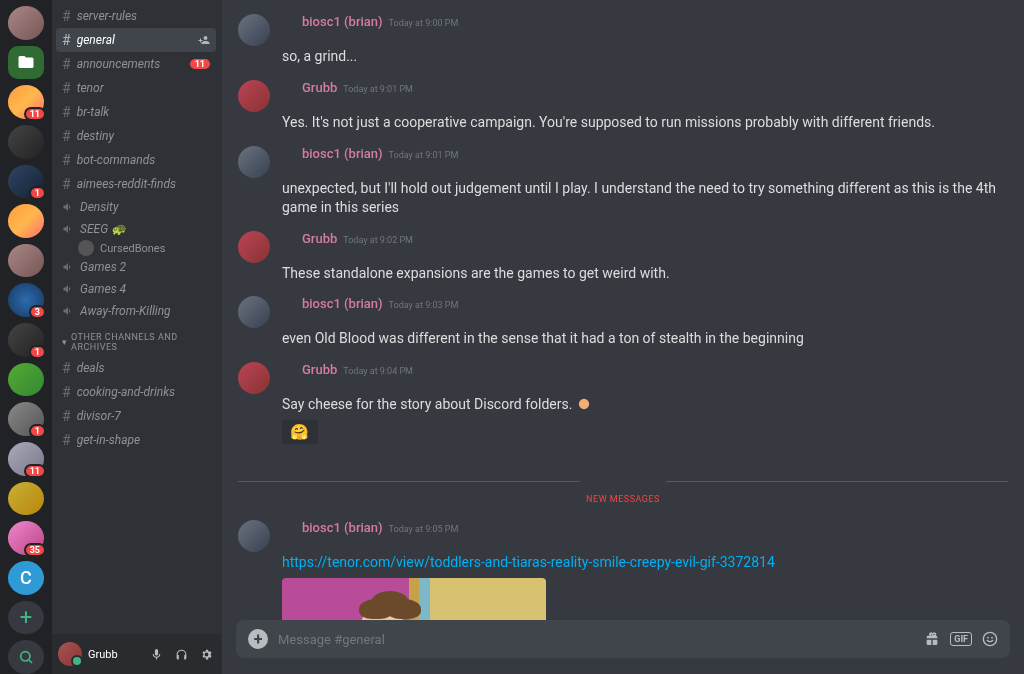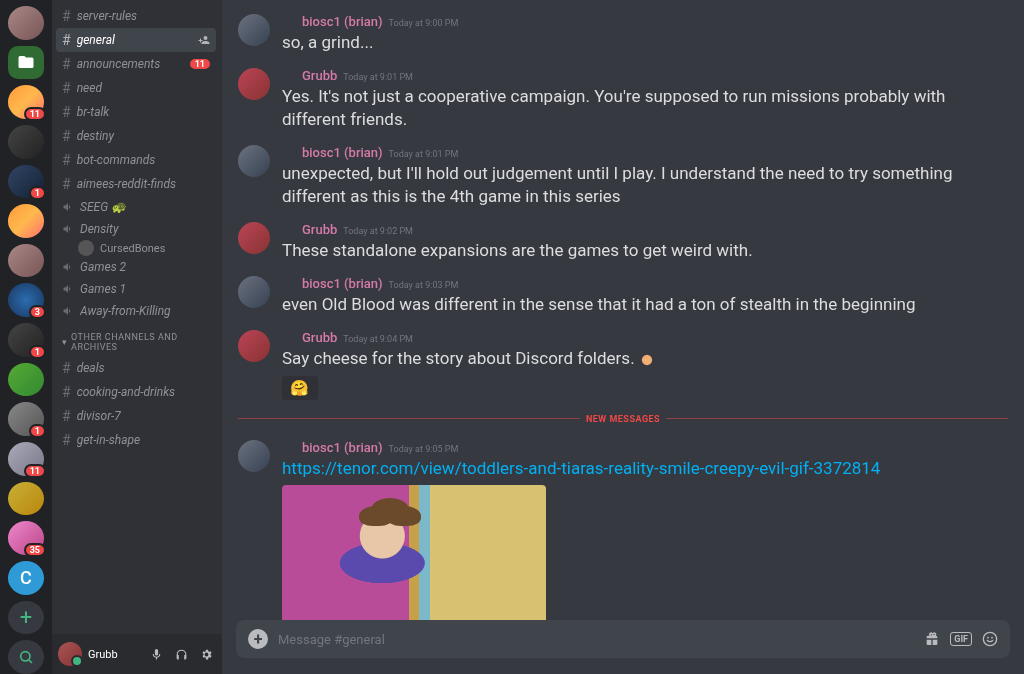--- a/index.html
+++ b/index.html
@@ -133,36 +133,36 @@
   flex-shrink:0;
 }
 .av.biosc { background: linear-gradient(135deg,#6b7280,#374151); }
 .av.grubb { background: linear-gradient(135deg,#b45,#833); }
 .msg .body { flex:1; min-width:0; }
 .msg .hdr { display:flex; align-items:baseline; gap:6px; }
 .msg .author { font-size: 13px; font-weight:500; cursor:pointer;padding-left:20px; }
 .author.pink { color: #d67aa8; }
 .author.pinkalt { color: #d67aa8; }
 .msg .ts { font-size: 9px; color: #72767d; }
-.msg .text { font-size: 17px; color:#dcddde; line-height:1.35; margin-top:2px; word-wrap:break-word; }
+.msg .text { font-size: 14px; color:#dcddde; line-height:1.35; margin-top:18px; word-wrap:break-word; }
 .msg .text a { color:#00b0f4; text-decoration:none; }
 .reaction {
   display:inline-flex; align-items:center; justify-content:center;
   width:36px; height:24px;
   background:#2f3136; border-radius:4px; margin-top:6px; font-size:15px;
   cursor:pointer;
 }
 .new-divider {
   display:flex; align-items:center; margin: 14px 0 2px 0;
 }
 .new-divider::before, .new-divider::after {
   content:''; flex:1; height:1px; background:#f04747; opacity:.5;
 }
 .new-divider span {
-  color:#f04747; font-size:9px; font-weight:700; letter-spacing:.5px; padding:0 6px;
+  color:#f04747; font-size:9px; font-weight:400; letter-spacing:.5px; padding:0 6px;margin-top:36px;
 }
 .embed-img {
   width: 264px; height:150px; border-radius:4px; margin-top:6px;
   background:
     radial-gradient(circle at 38% 34%, #e8c7a8 0 22px, transparent 23px),
     radial-gradient(ellipse at 38% 52%, #5a4aad 0 42px, transparent 43px),
     linear-gradient(90deg, #b84c99 0 48%, #c7a14a 48% 52%, #7bb8c9 52% 56%, #d9c172 56% 100%);
   position: relative;
   overflow: hidden;
 }
@@ -265,21 +265,21 @@
           </svg>
         </span>
       </div>
       <div class="channel-item">
         <span class="hash">#</span>
         <span class="label">announcements</span>
         <span class="pill">11</span>
       </div>
       <div class="channel-item">
         <span class="hash">#</span>
-        <span class="label">need</span>
+        <span class="label">tenor</span>
       </div>
       <div class="channel-item">
         <span class="hash">#</span>
         <span class="label">br-talk</span>
       </div>
       <div class="channel-item">
         <span class="hash">#</span>
         <span class="label">destiny</span>
       </div>
       <div class="channel-item">
@@ -289,49 +289,49 @@
       <div class="channel-item">
         <span class="hash">#</span>
         <span class="label">aimees-reddit-finds</span>
       </div>
       <div class="channel-item">
         <span class="vol">
           <svg width="12" height="12" viewBox="0 0 24 24" fill="currentColor">
             <path d="M3 9v6h4l5 5V4L7 9H3zm13.5 3a4.5 4.5 0 00-2.5-4v8a4.5 4.5 0 002.5-4z"></path>
           </svg>
         </span>
+        <span class="label">Density</span>
+      </div>
+      <div class="channel-item">
+        <span class="vol">
+          <svg width="12" height="12" viewBox="0 0 24 24" fill="currentColor">
+            <path d="M3 9v6h4l5 5V4L7 9H3zm13.5 3a4.5 4.5 0 00-2.5-4v8a4.5 4.5 0 002.5-4z"></path>
+          </svg>
+        </span>
         <span class="label">SEEG 🐢</span>
-      </div>
-      <div class="channel-item">
-        <span class="vol">
-          <svg width="12" height="12" viewBox="0 0 24 24" fill="currentColor">
-            <path d="M3 9v6h4l5 5V4L7 9H3zm13.5 3a4.5 4.5 0 00-2.5-4v8a4.5 4.5 0 002.5-4z"></path>
-          </svg>
-        </span>
-        <span class="label">Density</span>
       </div>
       <div class="vc-user">
         <span class="uav"></span>
         <span>CursedBones</span>
       </div>
       <div class="channel-item">
         <span class="vol">
           <svg width="12" height="12" viewBox="0 0 24 24" fill="currentColor">
             <path d="M3 9v6h4l5 5V4L7 9H3zm13.5 3a4.5 4.5 0 00-2.5-4v8a4.5 4.5 0 002.5-4z"></path>
           </svg>
         </span>
         <span class="label">Games 2</span>
       </div>
       <div class="channel-item">
         <span class="vol">
           <svg width="12" height="12" viewBox="0 0 24 24" fill="currentColor">
             <path d="M3 9v6h4l5 5V4L7 9H3zm13.5 3a4.5 4.5 0 00-2.5-4v8a4.5 4.5 0 002.5-4z"></path>
           </svg>
         </span>
-        <span class="label">Games 1</span>
+        <span class="label">Games 4</span>
       </div>
       <div class="channel-item">
         <span class="vol">
           <svg width="12" height="12" viewBox="0 0 24 24" fill="currentColor">
             <path d="M3 9v6h4l5 5V4L7 9H3zm13.5 3a4.5 4.5 0 00-2.5-4v8a4.5 4.5 0 002.5-4z"></path>
           </svg>
         </span>
         <span class="label">Away-from-Killing</span>
       </div>
       <div class="category-header">

